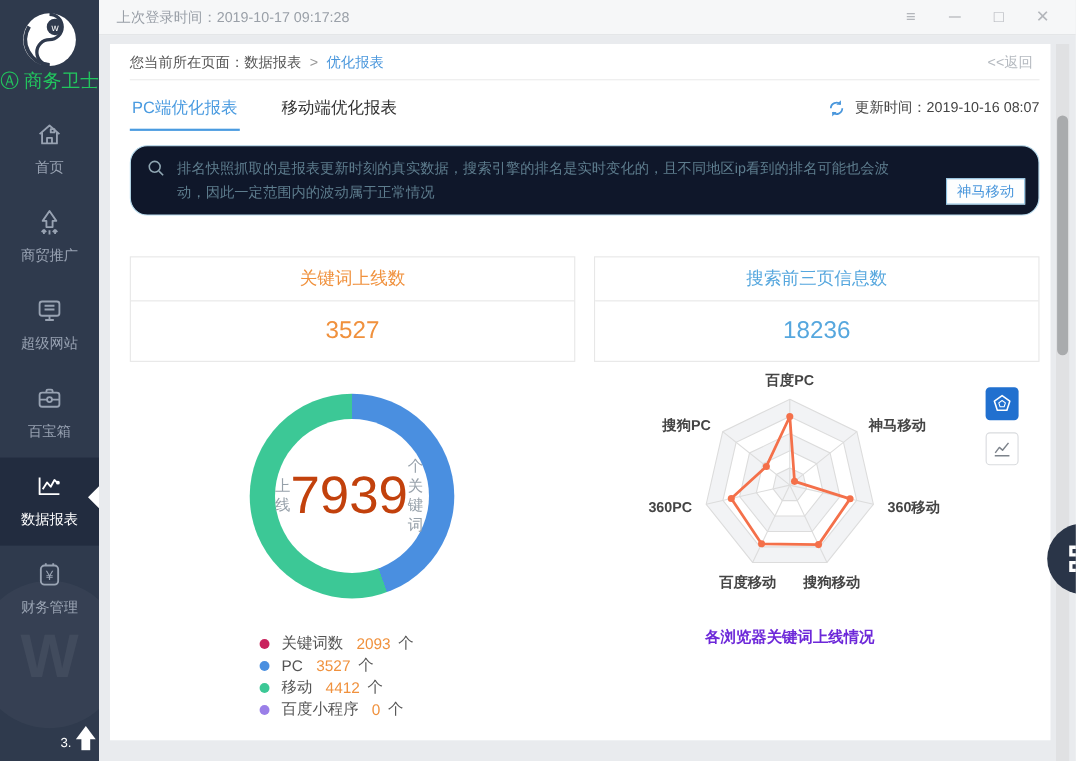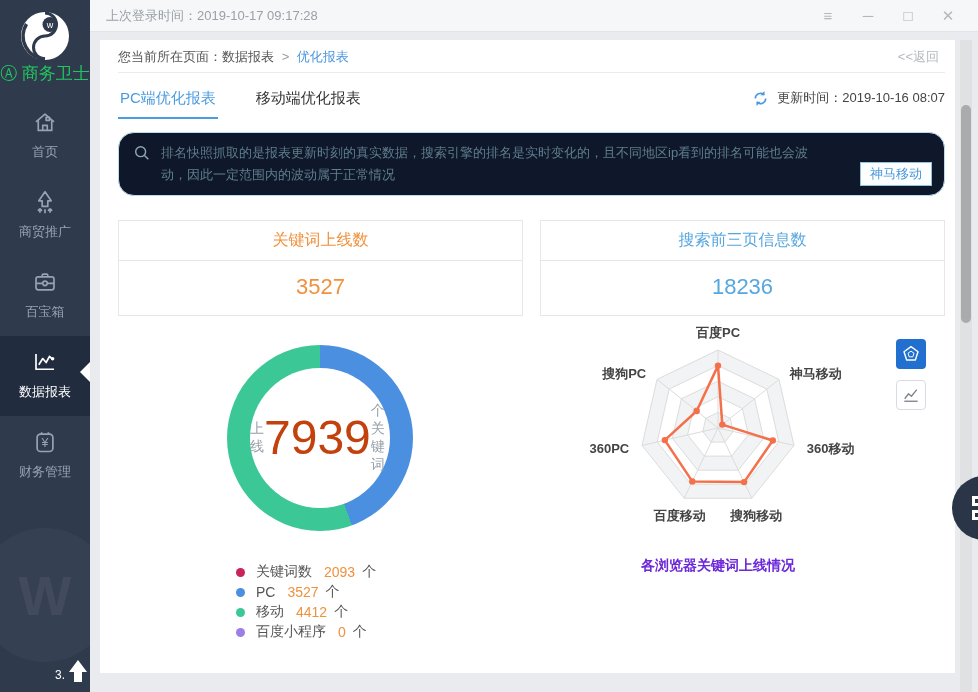--- a/index.html
+++ b/index.html
@@ -48,21 +48,21 @@
   .tab.active { color:#4a9be0; border-bottom-color:#4a9be0; }
   .update-block { margin-left:auto; display:flex; align-items:center; gap:7px; font-size:13px; color:#444; }
   .refresh-btn { cursor:pointer; display:flex; align-items:center; }
 
   .banner { margin-top:11px; background:#0f172a; border:1px solid #b9dcee; border-radius:16px;
       padding:9px 120px 9px 42px; position:relative; color:#5e7d8e; font-size:13px; line-height:22px; min-height:60px; }
   .banner-search { position:absolute; left:14px; top:11px; }
   .feedback-btn { position:absolute; right:12px; bottom:9px; background:#fdfefe; border:1px solid #8fc3e2;
       color:#4a97dc; font-size:13px; padding:2px 9px; cursor:pointer; }
 
-  .cards-row { display:flex; gap:17px; margin-top:24px; }
+  .cards-row { display:flex; gap:17px; margin-top:37px; }
   .stat-card { flex:1; border:1px solid #e7e7e7; background:#fff; }
   .stat-title { text-align:center; font-size:16px; padding:9px 0; border-bottom:1px solid #e7e7e7; }
   .stat-value { text-align:center; font-size:22px; padding:13px 0 15px; }
 
   .charts-row { position:relative; height:334px; }
 
   .donut { position:absolute; left:109px; top:29px; width:186px; height:186px; border-radius:50%; background:#3cc896; }
   .donut-hole { position:absolute; left:23px; top:23px; right:23px; bottom:23px; background:#fff; border-radius:50%;
       display:flex; align-items:center; justify-content:center; }
   .donut-top,.donut-sub { font-size:14px; color:#97a1aa; }
@@ -116,20 +116,28 @@
   <div class="side-item">
     <svg width="28" height="27" viewBox="0 0 24 24" fill="none" stroke="currentColor" stroke-width="1.5" stroke-linejoin="round">
       <path d="M12 2.5 L17.5 10.5 H14.5 V15.5 H9.5 V10.5 H6.5 Z"></path>
       <path d="M7.5 21 v-3.5 M7.5 17.5 l-1.8 2 M7.5 17.5 l1.8 2"></path>
       <path d="M16.5 21 v-3.5 M16.5 17.5 l-1.8 2 M16.5 17.5 l1.8 2"></path>
       <path d="M12 18 v3.5"></path>
     </svg>
     <div class="side-label">商贸推广</div>
   </div>
 
+  <div class="side-item">
+    <svg width="28" height="27" viewBox="0 0 24 24" fill="none" stroke="currentColor" stroke-width="1.5" stroke-linejoin="round">
+      <rect x="4" y="4.5" width="16" height="11.5" rx="2"></rect>
+      <path d="M8 8 h8 M8 11 h8"></path>
+        <path d="M12 16 v3 M8.5 19.5 h7"></path>
+    </svg>
+    <div class="side-label">超级网站</div>
+  </div>
 
   <div class="side-item">
     <svg width="28" height="27" viewBox="0 0 24 24" fill="none" stroke="currentColor" stroke-width="1.5" stroke-linejoin="round">
       <rect x="4" y="7" width="16" height="11.5" rx="2"></rect>
       <path d="M9.5 7 V5.8 a1.2 1.2 0 0 1 1.2-1.2 h2.6 a1.2 1.2 0 0 1 1.2 1.2 V7"></path>
       <circle cx="12" cy="12.7" r="2"></circle>
         <path d="M4 12.7 h6 M14 12.7 h6"></path>
     </svg>
     <div class="side-label">百宝箱</div>
   </div>

